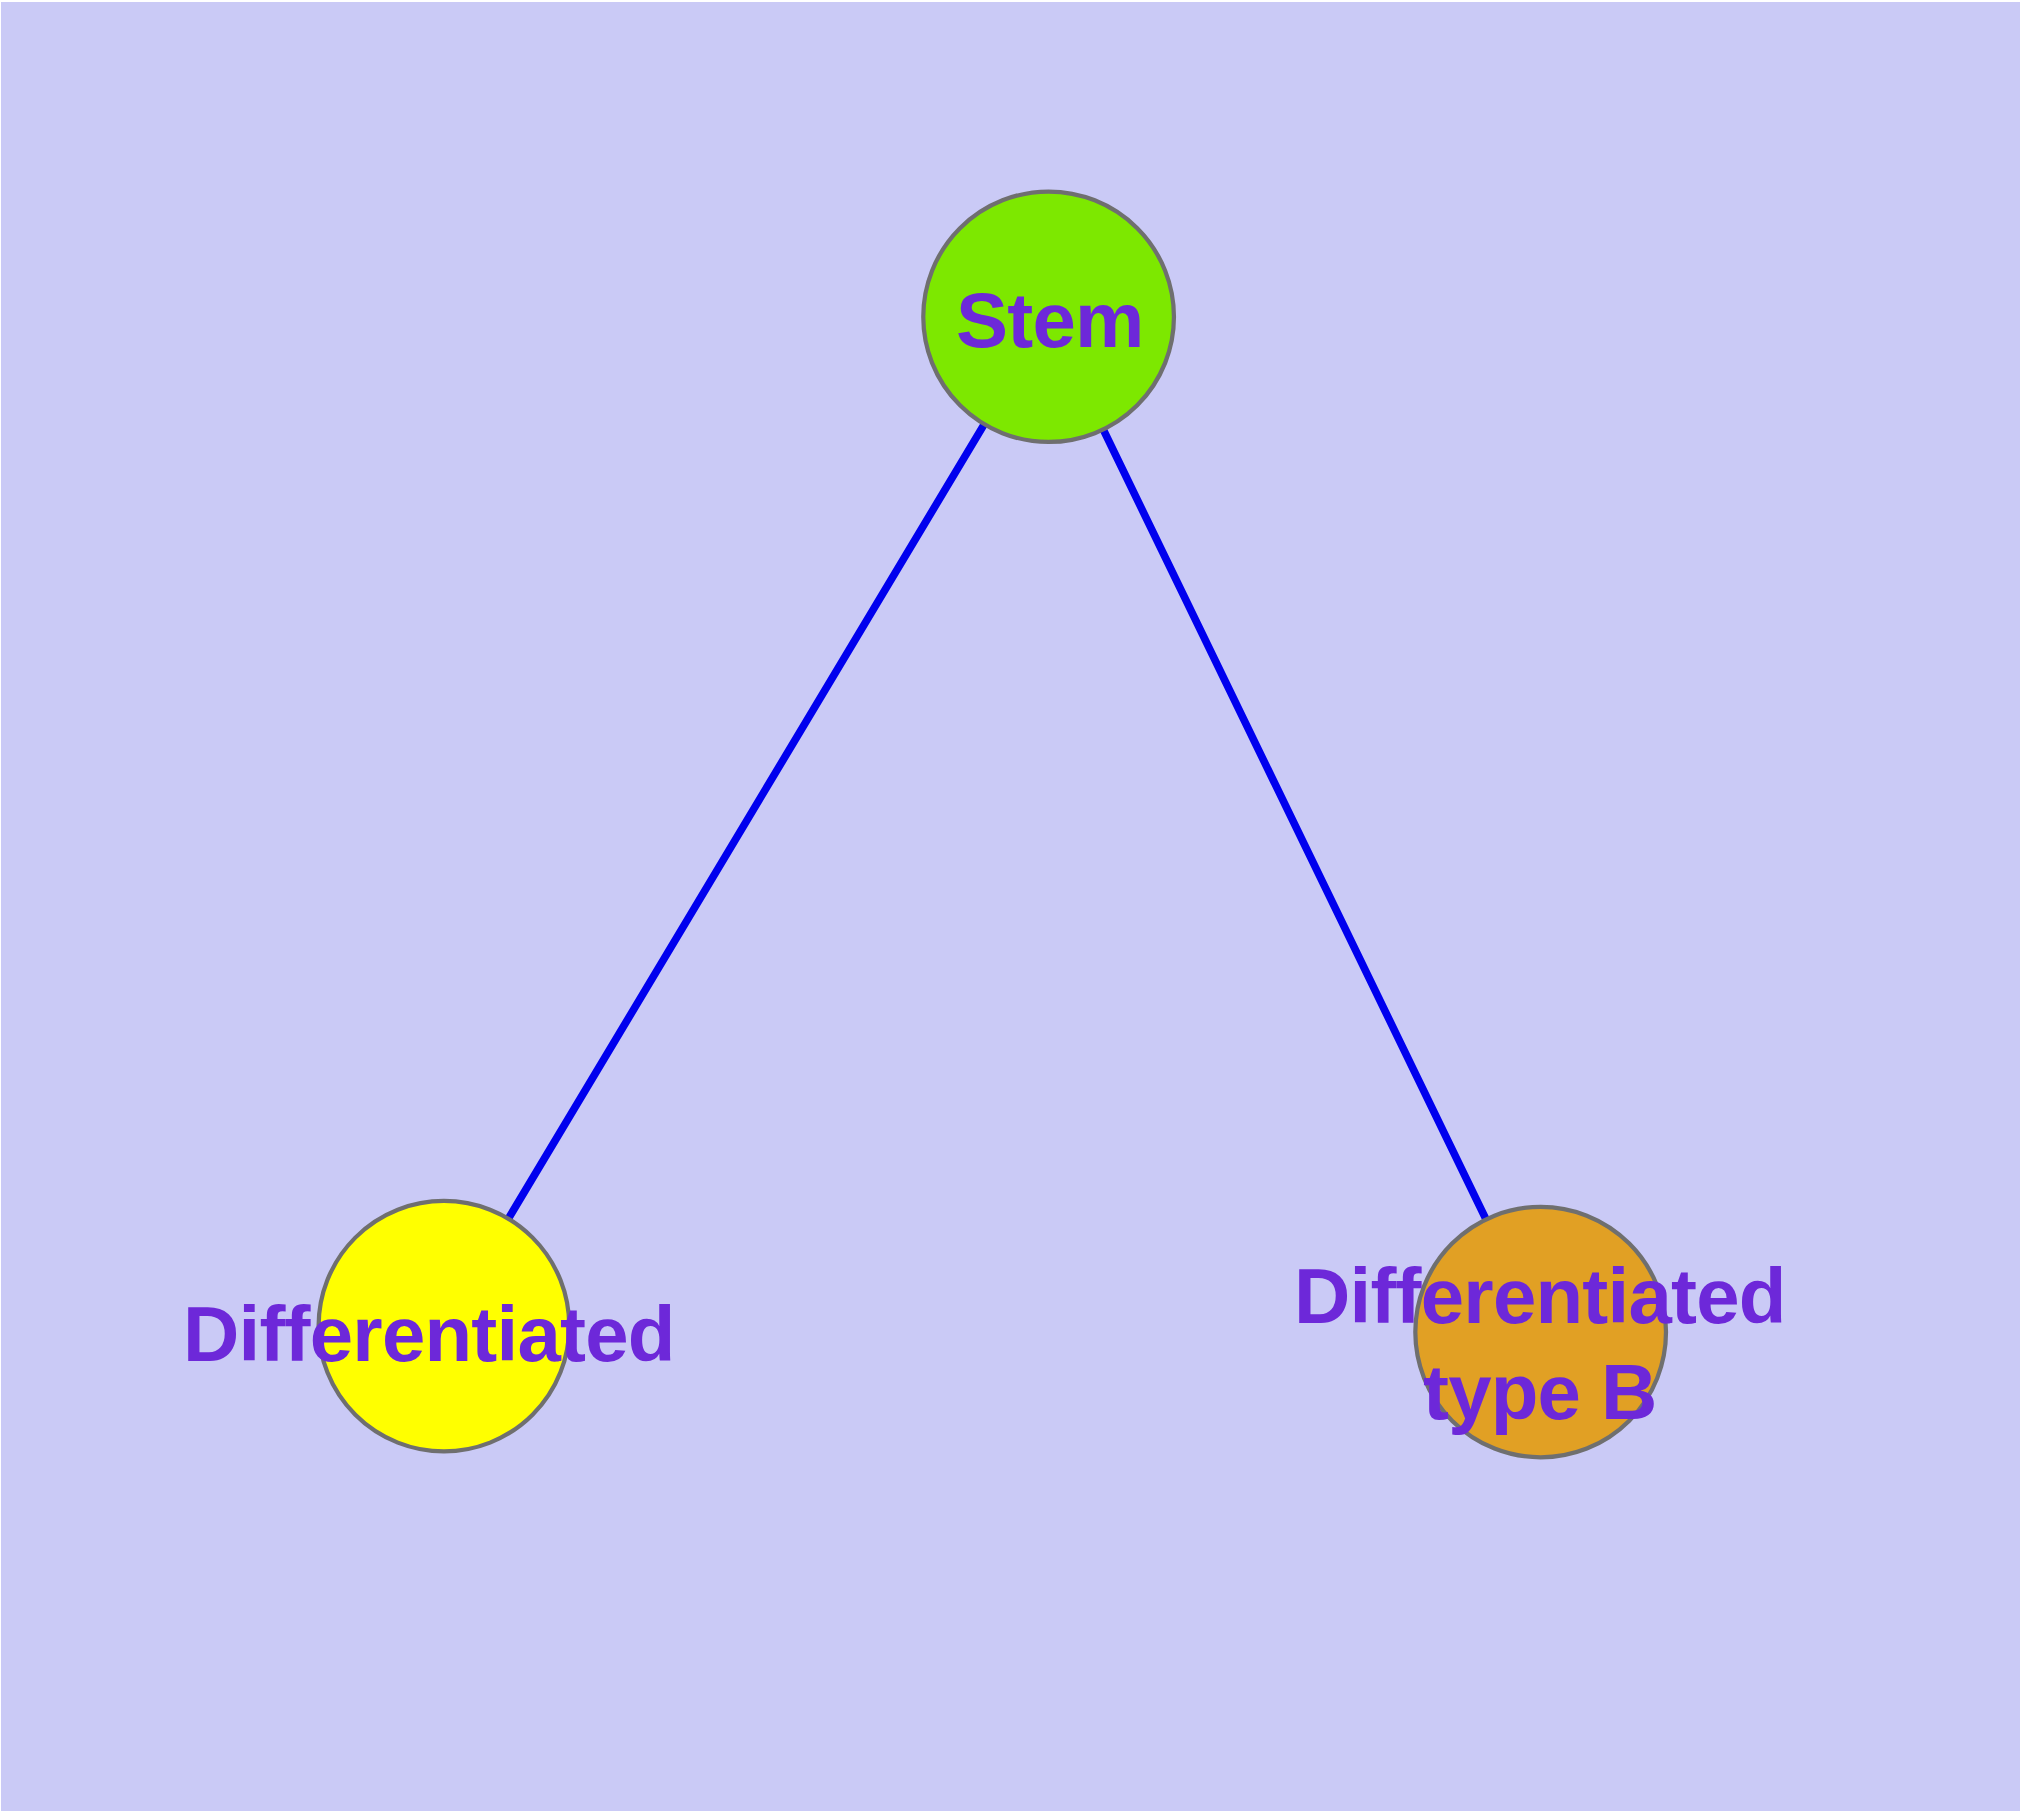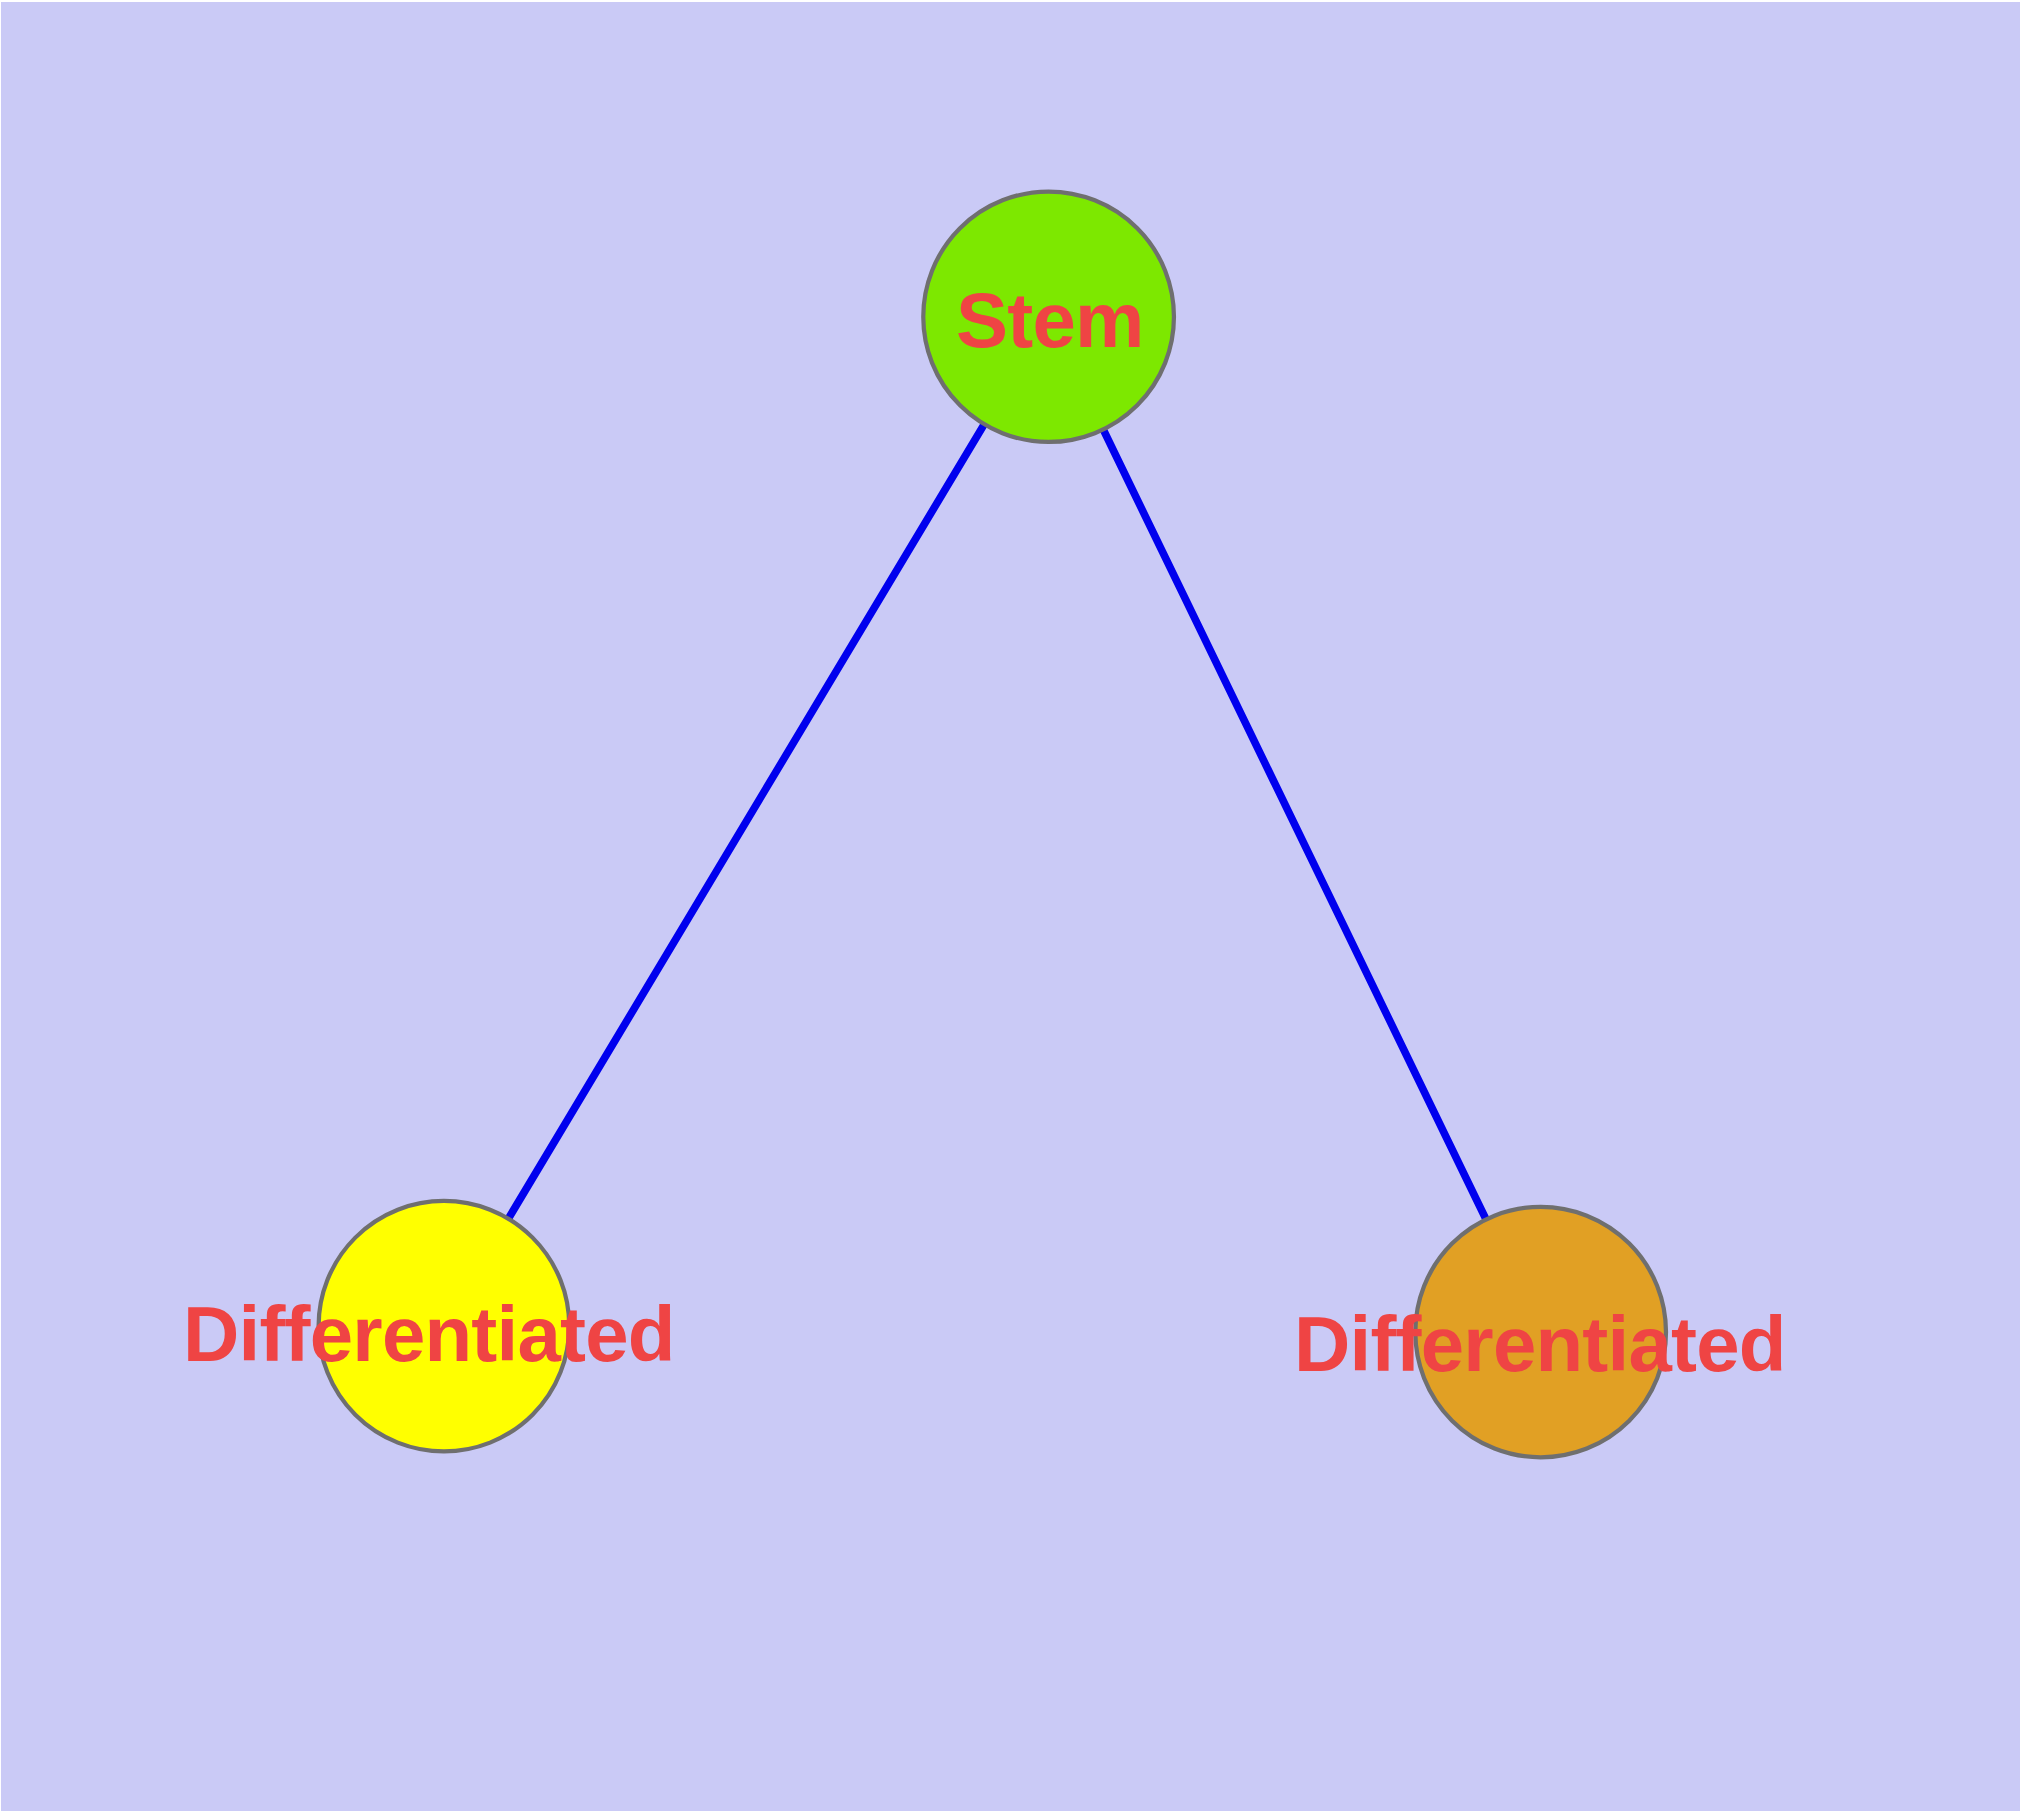--- a/index.html
+++ b/index.html
@@ -31,21 +31,21 @@
     stroke-linecap: round;
   }
   .node {
     stroke: #6f6f6f;
     stroke-width: 5;
   }
   .node-label {
     position: absolute;
     transform: translate(-50%, -50%);
     text-align: center;
-    color: #ef4444;
+    color: #6d28d9;
     font-size: 78px;
     font-weight: 700;
     line-height: 1.23;
     white-space: nowrap;
     letter-spacing: -0.8px;
   }
 </style>
 </head>
 <body>
 
@@ -69,16 +69,17 @@
   <div class="node-label" style="left:1049px; top:319px;">
     <div>Stem</div>
   </div>
 
   <div class="node-label" style="left:428px; top:1333px;">
     <div>Differentiated</div>
   </div>
 
   <div class="node-label" style="left:1539px; top:1343px;">
     <div>Differentiated</div>
+    <div>type B</div>
   </div>
 
 </div>
 
 
 </body></html>

